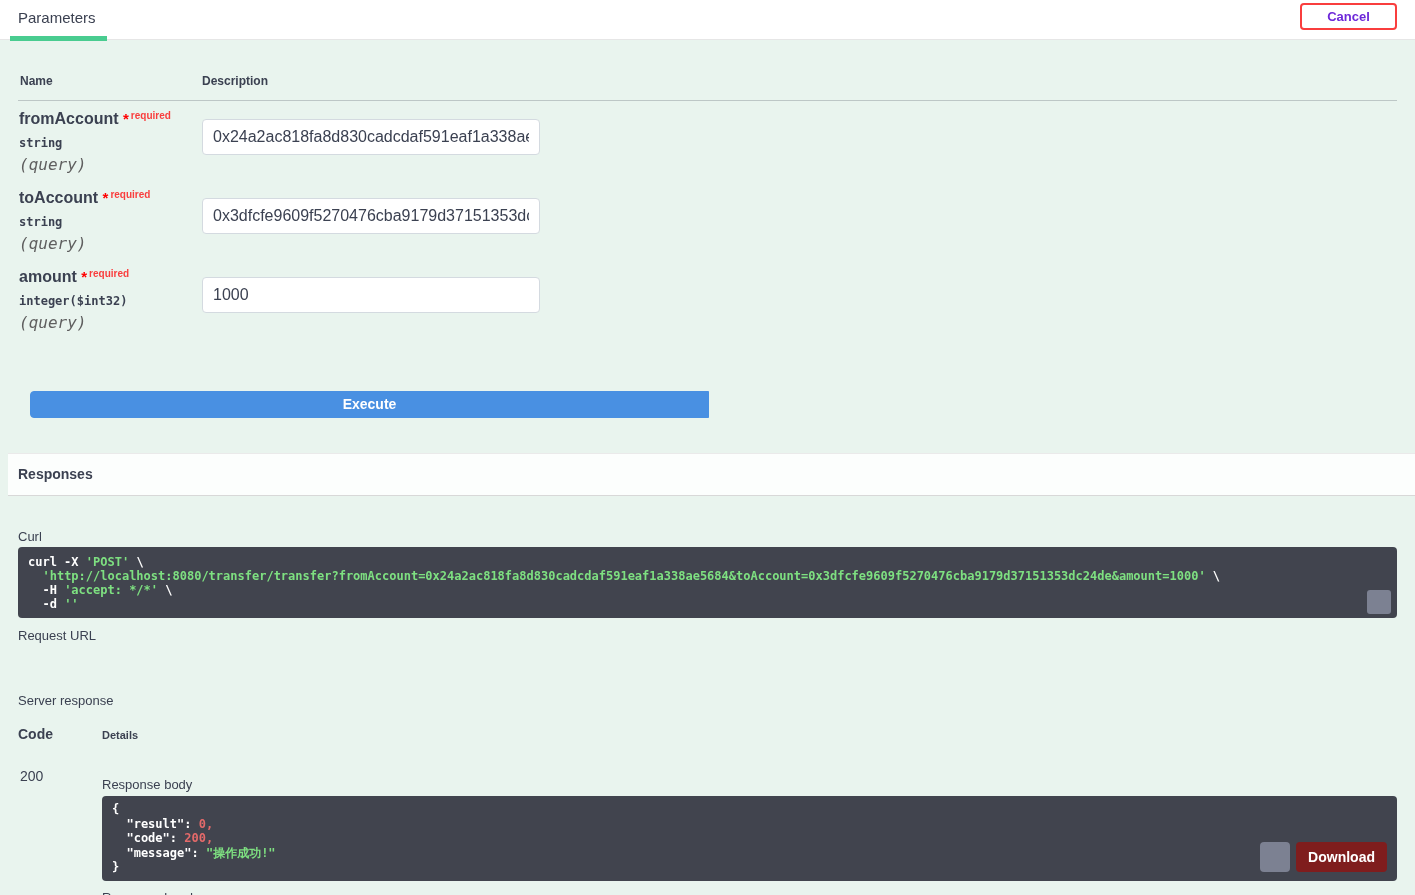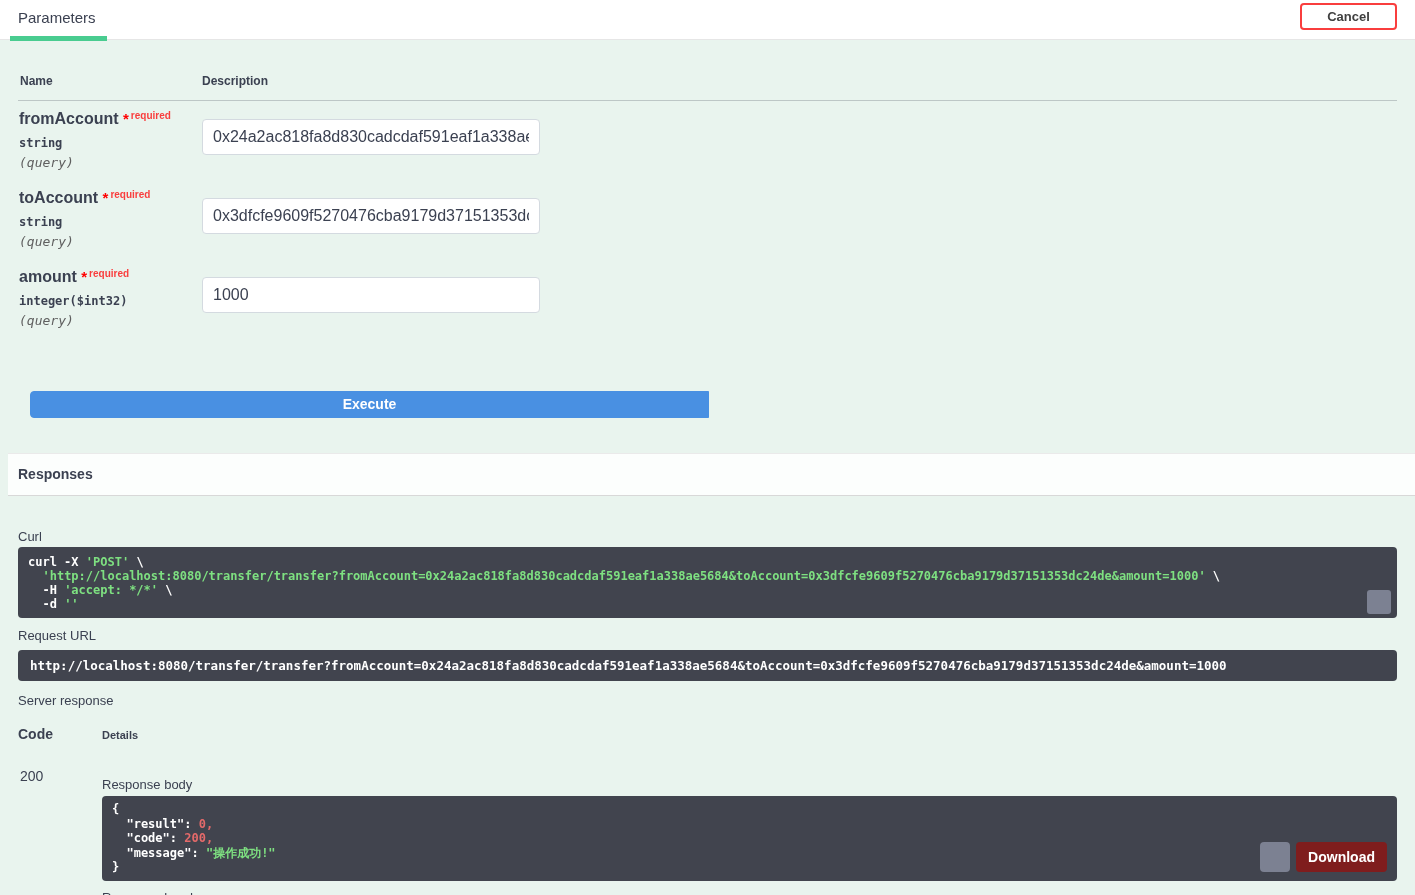--- a/index.html
+++ b/index.html
@@ -5,36 +5,36 @@
   * { margin:0; padding:0; box-sizing:border-box; }
   html,body { width:1415px; height:895px; }
   body { font-family:"Liberation Sans",sans-serif; color:#3b4151; }
   .page { position:relative; width:1415px; height:895px; background:#e9f4ee; overflow:hidden; }
 
   
   .topbar { position:absolute; top:0; left:0; width:1415px; height:40px; background:#ffffff; border-bottom:1px solid #e6e6e6; }
   .tab-label { position:absolute; left:18px; top:9px; font-size:15px; font-weight:400; color:#3b4151; }
   .tab-underline { position:absolute; left:10px; top:36px; width:97px; height:5px; background:#49cc90; z-index:3; }
   .cancel-btn { position:absolute; right:18px; top:3px; width:97px; height:27px; background:#fff;
-    border:2px solid #f93e3e; border-radius:4px; color:#404040; font-weight:700; font-size:13px;
+    border:2px solid #f93e3e; border-radius:4px; color:#6d28d9; font-weight:700; font-size:13px;
     text-align:center; line-height:23px; cursor:pointer; }
 
   
   .col-head { position:absolute; font-size:12px; font-weight:700; color:#3b4151; }
   .col-head.name { left:20px; top:74px; }
   .col-head.desc { left:202px; top:74px; }
   .params-divider { position:absolute; left:18px; top:100px; width:1379px; height:0; border-top:1px solid rgba(59,65,81,.25); }
 
   .param-meta { position:absolute; left:19px; width:180px; }
   .param-meta.r1 { top:110px; } .param-meta.r2 { top:189px; } .param-meta.r3 { top:268px; }
   .param-name { font-size:16px; font-weight:700; color:#3b4151; }
   .param-star { color:#ff0000; font-weight:700; font-size:15px; }
   .param-required { color:#f93e3e; font-size:10px; font-weight:600; position:relative; top:-5px; margin-left:2px; }
   .param-type { margin-top:8px; font-family:"DejaVu Sans Mono",monospace; font-size:12px; font-weight:700; color:#3b4151; }
-  .param-in { margin-top:5px; font-family:"DejaVu Sans Mono",monospace; font-size:13px; font-style:italic; color:#5f5f5f; }
+  .param-in { margin-top:5px; font-family:"DejaVu Sans Mono",monospace; font-size:16px; font-style:italic; color:#5f5f5f; }
 
   .param-input { position:absolute; left:202px; width:338px; height:36px; border:1px solid #d4dae0; border-radius:4px;
     background:#fff; padding:0 10px; font-size:16px; color:#3b4151; font-family:"Liberation Sans",sans-serif; outline:none; }
   .param-input.r1 { top:119px; } .param-input.r2 { top:198px; } .param-input.r3 { top:277px; }
 
   
   .execute-btn { position:absolute; left:30px; top:391px; width:679px; height:27px; background:#4990e2; border:1px solid #4990e2;
     border-radius:4px 0 0 4px; color:#fff; font-weight:700; font-size:14px; text-align:center; line-height:25px; cursor:pointer; }
   .clear-btn { position:absolute; left:709px; top:391px; width:677px; height:27px; background:rgba(255,255,255,.9); border:1px solid #7f8183;
     border-radius:0 4px 4px 0; color:#3b4151; font-weight:700; font-size:14px; text-align:center; line-height:25px; cursor:pointer; }
@@ -120,21 +120,20 @@
   -H </span><span class="code-string">'accept: */*'</span><span> \
   -d </span><span class="code-string">''</span>
     <div class="copy-btn curl-copy">
       <span>
         
       </span>
     </div>
   </div>
 
   <div class="section-label requrl-label">Request URL</div>
-  <div class="codeblock requrl-block">http://localhost:8080/transfer/transfer?fromAccount=0x24a2ac818fa8d830cadcdaf591eaf1a338ae5684&amp;toAccount=0x3dfcfe9609f5270476cba9179d37151353dc24de&amp;amount=1000</div>
 
   <div class="section-label server-resp-label">Server response</div>
   <div class="code-col-head">Code</div>
   <div class="details-col-head">Details</div>
   <div class="code-value">200</div>
   <div class="section-label respbody-label">Response body</div>
 
   <div class="codeblock respbody-block"><span>{
   "result": </span><span class="code-number">0,</span><span>
   "code": </span><span class="code-number">200,</span><span>

